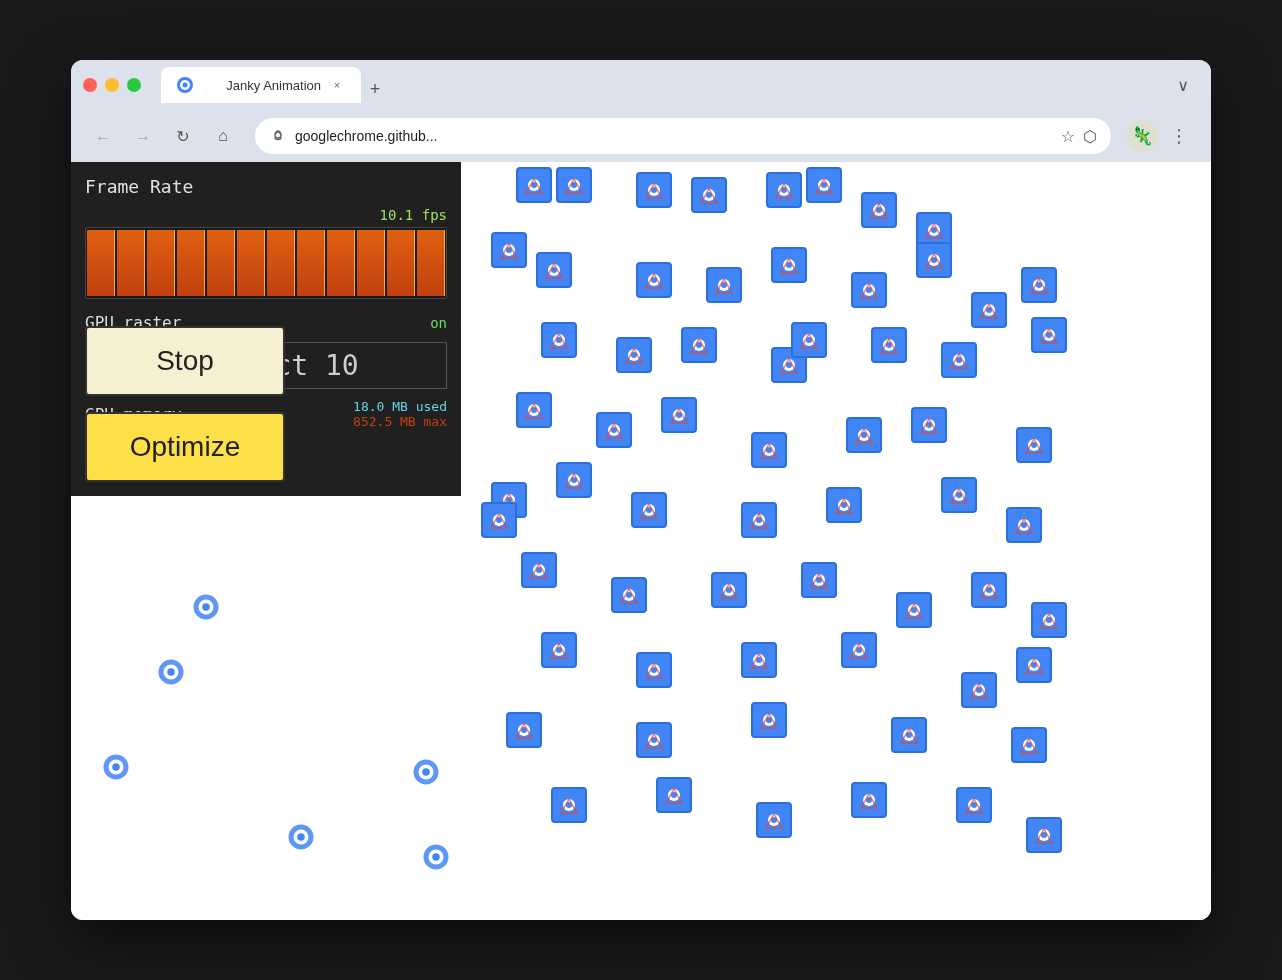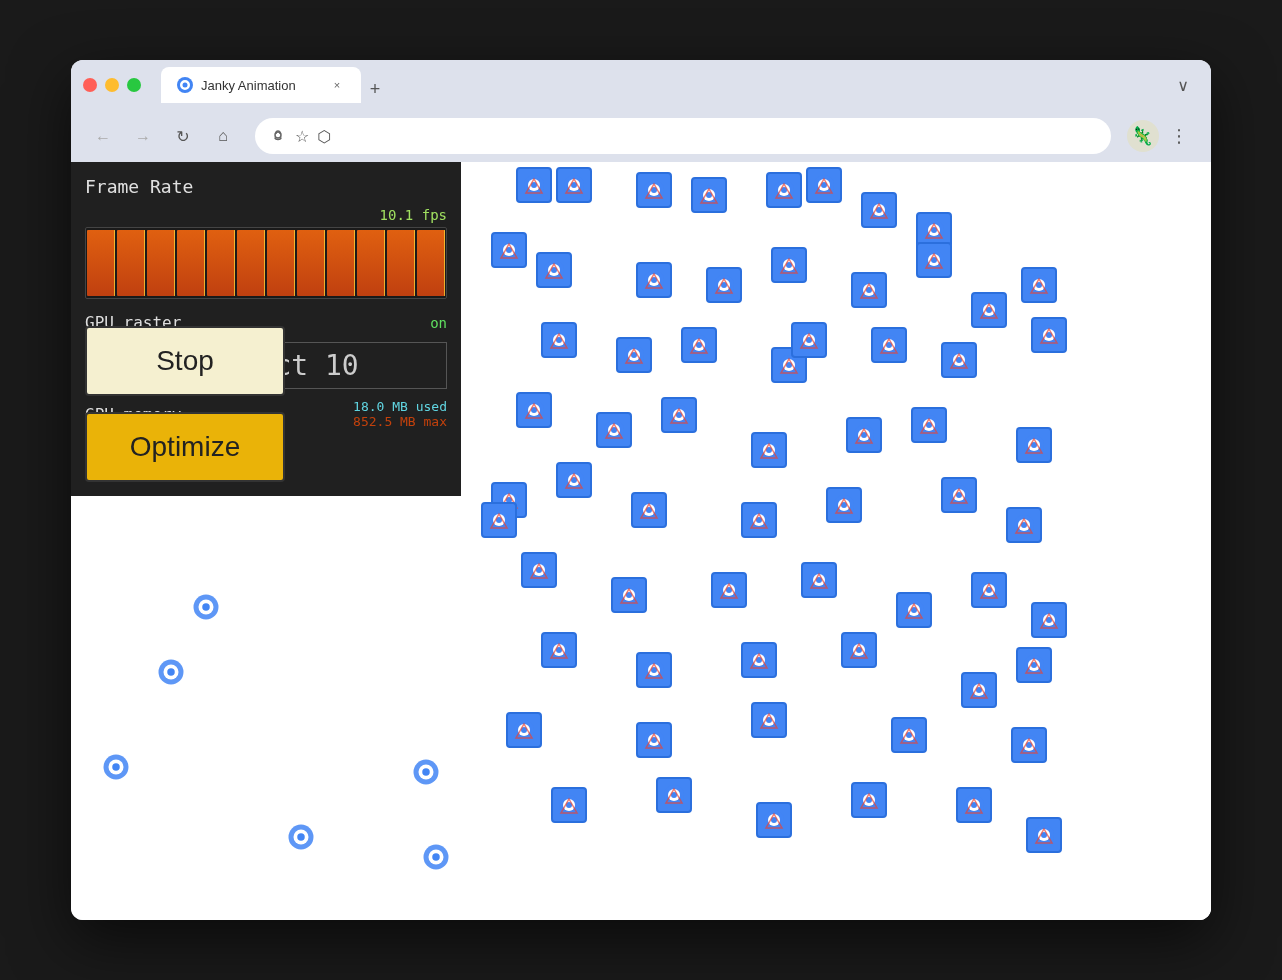--- a/index.html
+++ b/index.html
@@ -83,20 +83,21 @@
       color: white;
       flex-shrink: 0;
     }
 
     .tab-title {
       flex: 1;
       font-size: 13px;
       white-space: nowrap;
       overflow: hidden;
       text-overflow: ellipsis;
+      text-align: right;
     }
 
     .tab-close {
       width: 16px;
       height: 16px;
       border-radius: 50%;
       display: flex;
       align-items: center;
       justify-content: center;
       font-size: 11px;
@@ -348,21 +349,21 @@
       cursor: pointer;
       display: flex;
       align-items: center;
       justify-content: center;
       margin-bottom: 8px;
     }
 
     .optimize-button {
       width: 200px;
       height: 70px;
-      background: #eab308;
+      background: #fde047;
       border: 2px solid #333;
       border-radius: 4px;
       font-size: 28px;
       font-weight: 400;
       color: #222;
       cursor: pointer;
       display: flex;
       align-items: center;
       justify-content: center;
     }
@@ -433,20 +434,21 @@
     <button class="nav-btn">↻</button>
     <button class="nav-btn">⌂</button>
     <div class="address-bar">
       <span class="address-icon">
         <svg width="16" height="16" viewBox="0 0 16 16" fill="none">
           <circle cx="8" cy="7" r="3" stroke="#666" stroke-width="1.5"></circle>
           <path d="M5 9.5c0 0 0 2 3 2s3-2 3-2" stroke="#666" stroke-width="1.5"></path>
           <path d="M10 6V5a2 2 0 0 0-4 0v1" stroke="#666" stroke-width="1.5"></path>
         </svg>
       </span>
+      <span class="address-text">googlechrome.github...</span>
       <span class="star-icon">☆</span>
       <span class="puzzle-icon">⬡</span>
     </div>
     <div class="toolbar-right">
       <div class="profile-btn">🦎</div>
       <div class="menu-btn">⋮</div>
     </div>
   </div>
 
   <div class="page-content">

